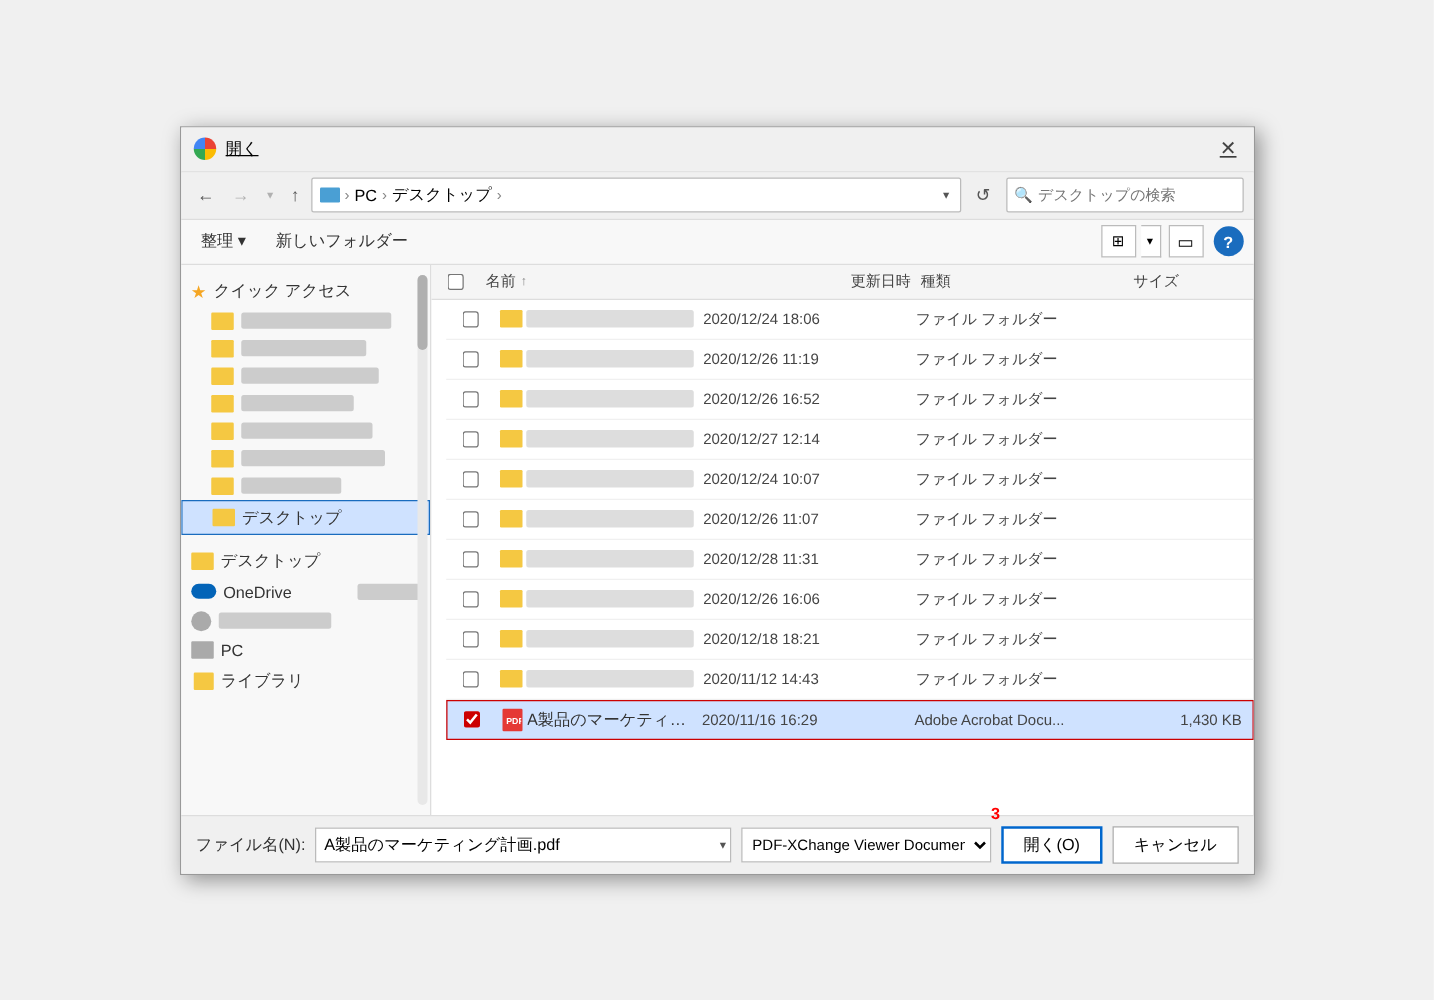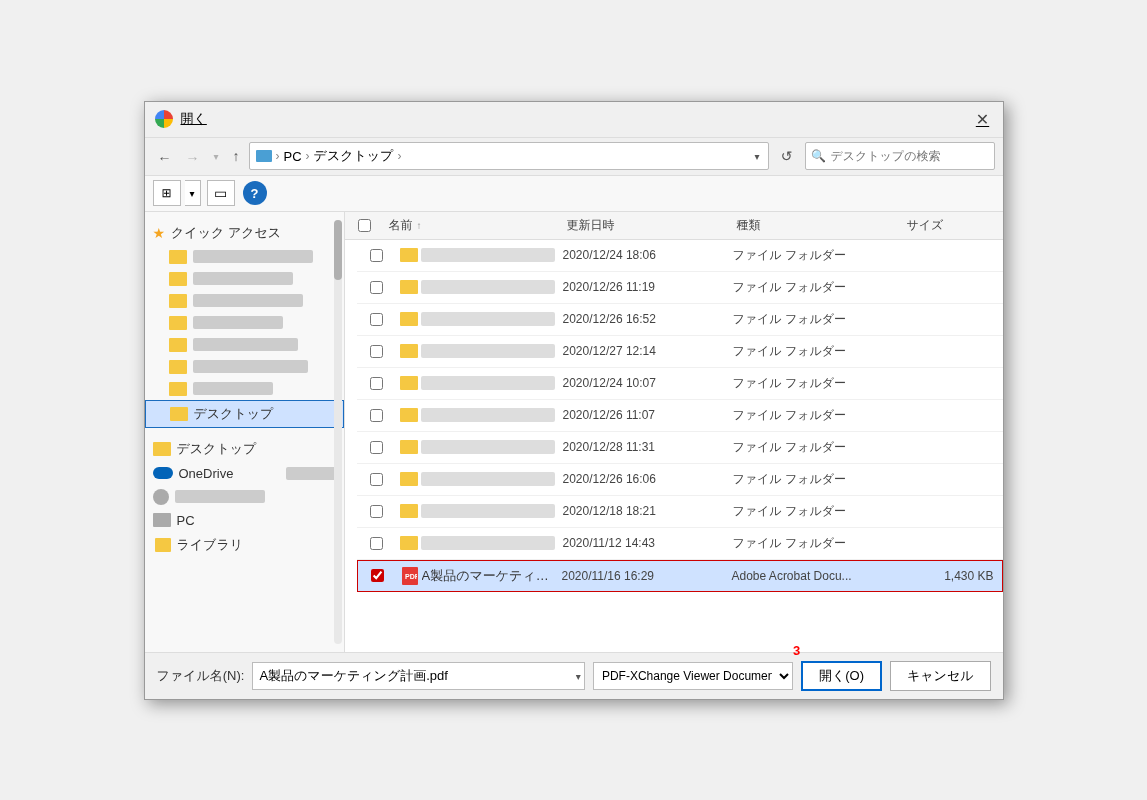--- a/index.html
+++ b/index.html
@@ -303,21 +303,21 @@
     .header-col {
       display: flex;
       align-items: center;
       gap: 4px;
       font-size: 12px;
       color: #444;
       cursor: pointer;
       padding: 0 4px;
     }
     .col-name { flex: 1; }
-    .col-date { width: 170px; }
+    .col-date { width: 170px; justify-content: flex-end; }
     .col-type { width: 170px; }
     .col-size { width: 100px; }
     .sort-icon { font-size: 10px; color: #888; }
 
     .file-list-body {
       flex: 1;
       overflow-y: auto;
       padding-left: 12px;
     }
     .file-row {
@@ -499,20 +499,24 @@
       <button class="address-dropdown">▾</button>
     </div>
     <button class="refresh-btn">↺</button>
     <div class="search-bar">
       <span style="font-size:12px;color:#999;">🔍</span>
       <input type="text" placeholder="デスクトップの検索" style="">
     </div>
   </div>
 
   <div class="secondary-toolbar">
+    <div class="toolbar-left">
+      <button class="toolbar-btn">整理 ▾</button>
+      <button class="toolbar-btn">新しいフォルダー</button>
+    </div>
     <div class="toolbar-right">
       <button class="view-btn">⊞</button>
       <button class="view-btn view-btn-dropdown" style="font-size:10px;width:16px;">▾</button>
       <button class="panel-btn">▭</button>
       <button class="help-btn">?</button>
     </div>
   </div>
 
   <div class="main-content">
 

